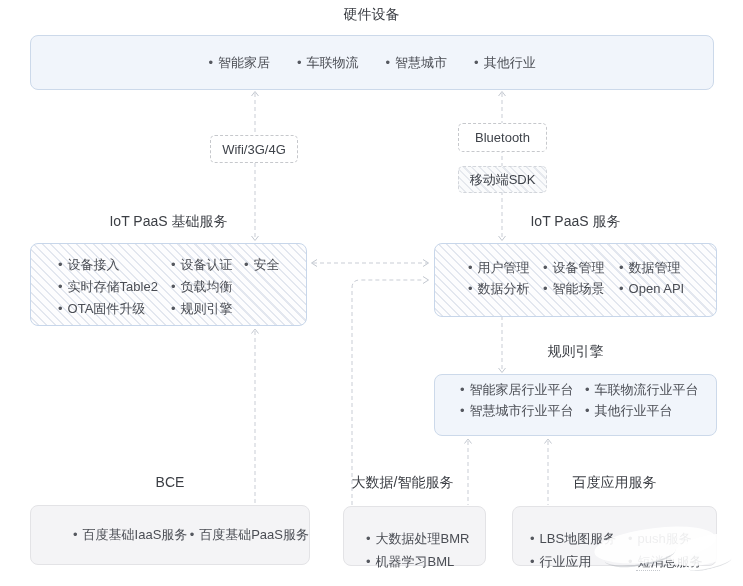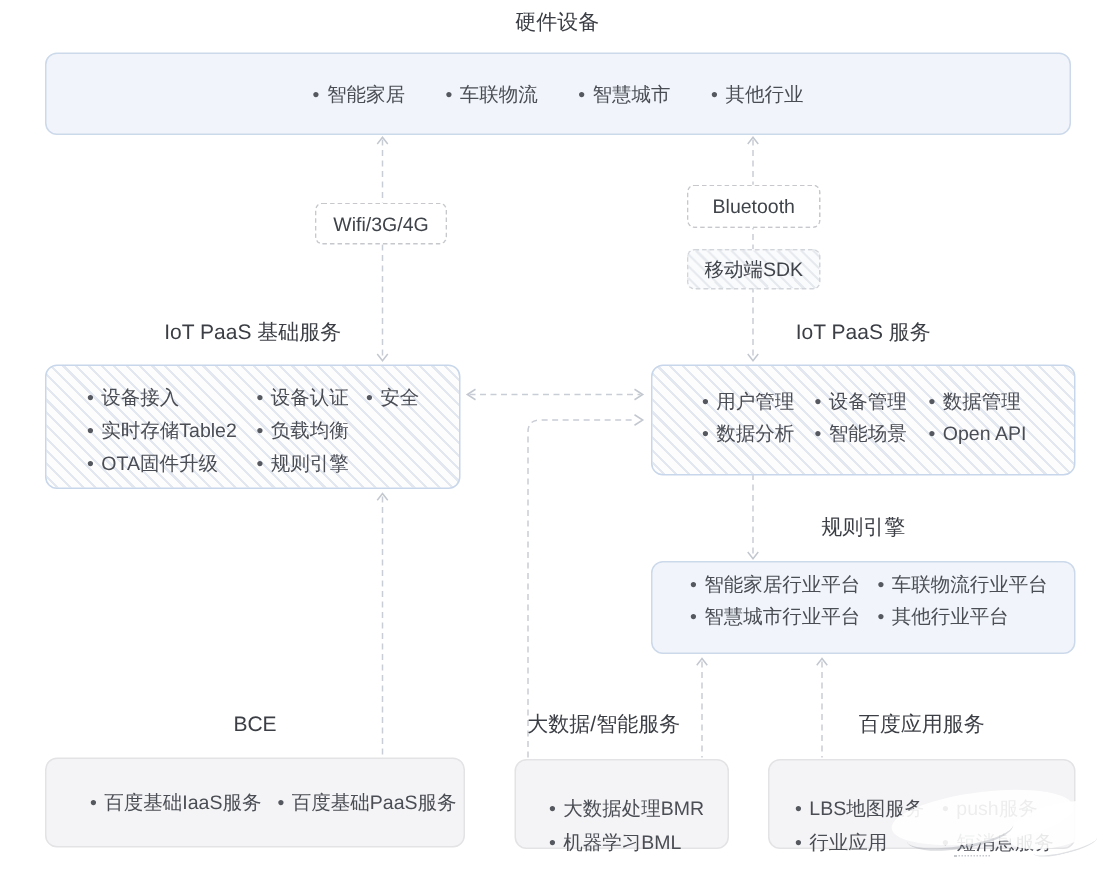--- a/index.html
+++ b/index.html
@@ -153,21 +153,21 @@
       </div>
       <div class="col" style="line-height:21px">
         <span class="item">车联物流行业平台</span>
         <span class="item">其他行业平台</span>
       </div>
     </div>
   </div>
 
   <div class="title" style="left:30px;top:474px;width:280px">BCE</div>
 
-  <div class="box gray" style="left:30px;top:505px;width:280px;height:60px;padding-left:29px;display:flex;align-items:center">
+  <div class="box gray" style="left:30px;top:505px;width:280px;height:60px;padding-left:42px;display:flex;align-items:center">
     <span class="item" style="width:125px">百度基础IaaS服务</span>
     <span class="item">百度基础PaaS服务</span>
   </div>
 
   <div class="title" style="left:331px;top:474px;width:143px">大数据/智能服务</div>
 
   <div class="box gray" style="left:343px;top:506px;width:143px;height:60px;padding:20px 0 0 22px">
     <div class="col" style="line-height:23px">
       <span class="item">大数据处理BMR</span>
       <span class="item">机器学习BML</span>

